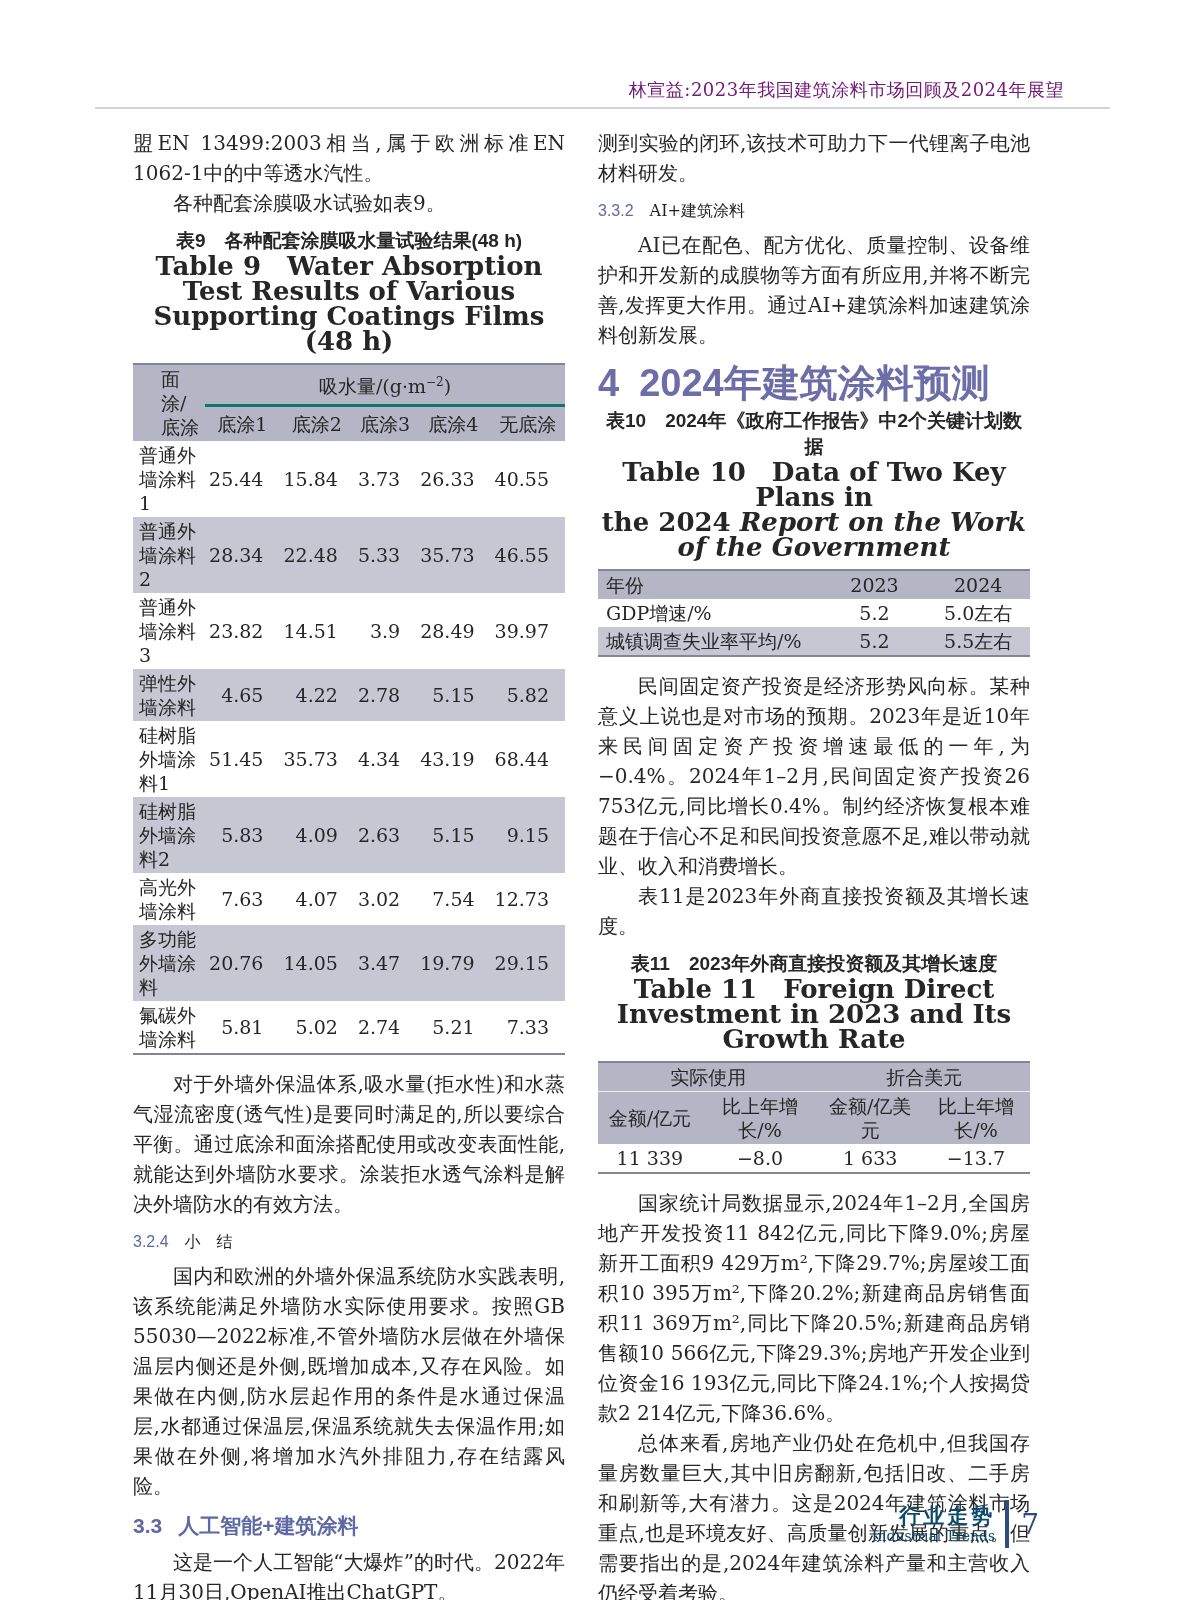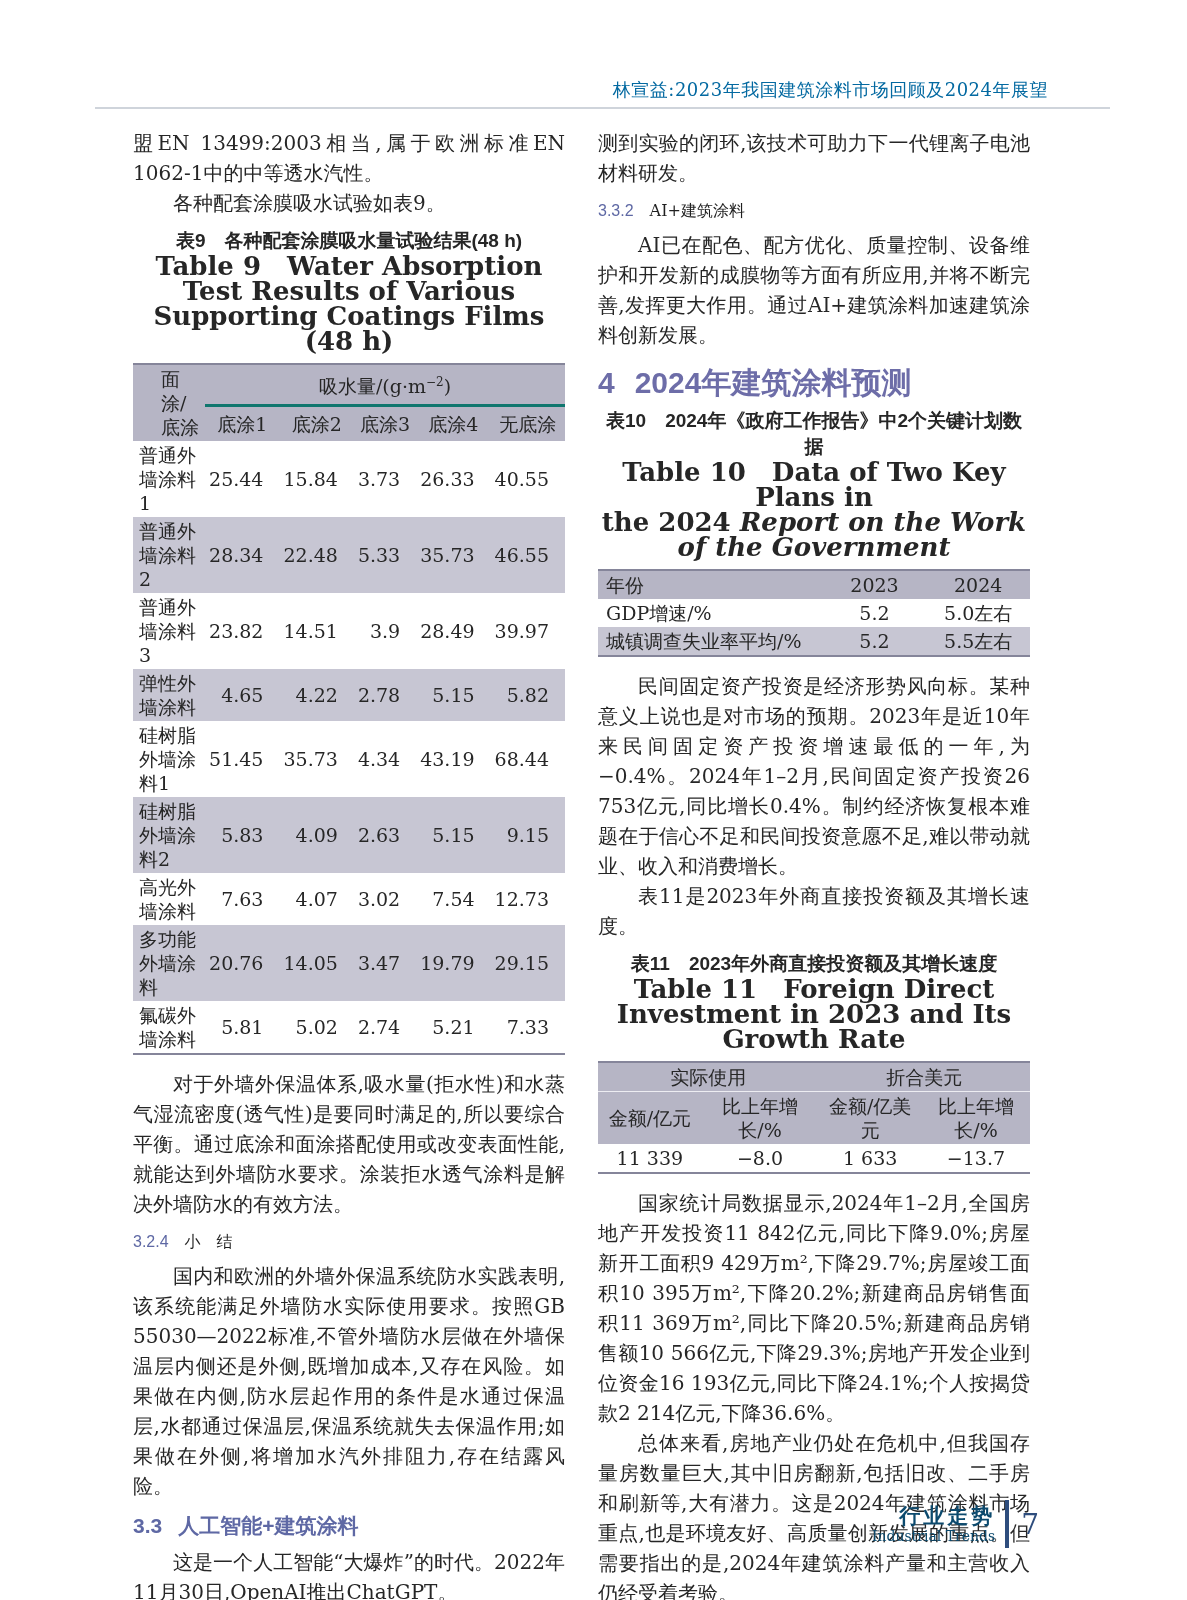--- a/index.html
+++ b/index.html
@@ -2,22 +2,22 @@
 <html><head>
 <meta charset="utf-8">
 <style>
   html,body { margin:0; padding:0; background:#ffffff; }
   .page {
     position:relative; width:1187px; height:1600px; background:#ffffff;
     font-family:"DejaVu Serif","Liberation Serif",serif;
     color:#262626; overflow:hidden;
   }
   .running-head {
-    position:absolute; top:78px; right:139px;
-    font-size:18px; color:#0369a1; letter-spacing:0.5px;
+    position:absolute; top:78px; right:123px;
+    font-size:18px; color:#701a75; letter-spacing:0.5px;
   }
   .head-rule {
     position:absolute; top:107px; left:95px; width:1015px; height:2px;
     background:#cfd4db;
   }
   .columns {
     position:absolute; top:128px; left:133px; width:897px;
     display:flex; gap:33px;
   }
   .col { width:432px; font-size:20px; line-height:30px; text-align:justify; }
@@ -30,21 +30,21 @@
     font-family:"Liberation Sans","DejaVu Sans",sans-serif;
     color:#5e68a4; margin-right:16px;
   }
   .h-sub .htext { color:#1f1f1f; }
   .h-blue {
     margin:10px 0 6px; font-size:21px; font-weight:bold;
     font-family:"Liberation Sans","DejaVu Sans",sans-serif; color:#5e68a4;
   }
   .h-blue .hnum { margin-right:16px; }
   .h2-main {
-    margin:18px 0 10px; font-size:30px; font-weight:bold;
+    margin:18px 0 10px; font-size:38px; font-weight:bold;
     font-family:"Liberation Sans","DejaVu Sans",sans-serif; color:#6d6da8;
   }
   .h2-main .hnum { margin-right:20px; }
 
   
   .tbl-wrap { margin:10px 0 14px; }
   .tbl-title-cn {
     font-family:"Liberation Sans","DejaVu Sans",sans-serif; font-weight:bold;
     font-size:19px; text-align:center; line-height:26px;
   }

